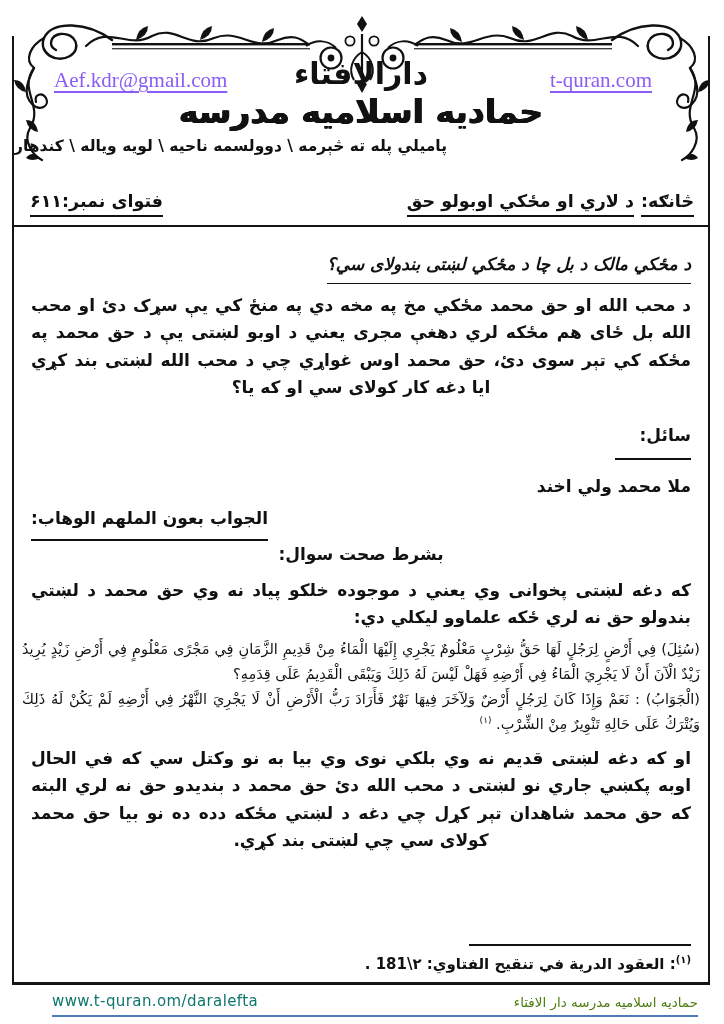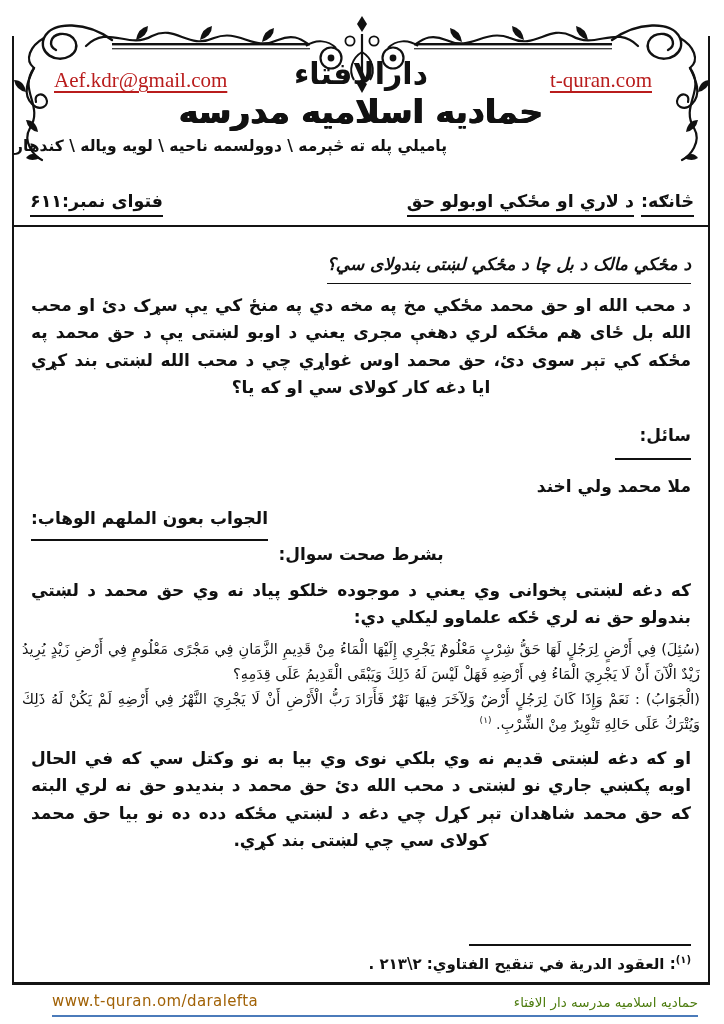--- a/index.html
+++ b/index.html
@@ -23,21 +23,21 @@
   }
 
   
   .header { position:relative; height:171px; border-bottom:2px solid #141414; direction:rtl; }
   .contact-row {
     position:absolute; top:12px; left:40px; right:56px;
     display:flex; justify-content:space-between; direction:ltr;
     font-family:"Liberation Serif", serif; font-size:21px;
   }
   .contact-row a, .contact-row span.link {
-    color:#b91c1c; text-decoration:underline; text-underline-offset:4px; text-decoration-thickness:1.5px;
+    color:#8b5cf6; text-decoration:underline; text-underline-offset:4px; text-decoration-thickness:1.5px;
   }
   .title-1 { text-align:center; font-size:30px; font-weight:bold; margin-top:20px; line-height:1.2; }
   .title-2 { text-align:center; font-size:33px; font-weight:bold; margin-top:0px; line-height:1.2;
              text-shadow:0.6px 0 #111, -0.6px 0 #111; }
   .address { text-align:left; font-size:15.5px; font-weight:bold; margin-top:5px; }
   .meta-row {
     position:absolute; bottom:8px; left:16px; right:14px;
     display:flex; justify-content:space-between; align-items:flex-end;
     font-size:17.5px; font-weight:bold;
   }
@@ -68,21 +68,21 @@
   .fn-sep { width:222px; border-top:2px solid #111; margin-bottom:8px; }
   .fn-line { font-size:15px; font-weight:bold; text-align:right; }
   .fn-line sup { font-size:10px; }
 
   
   .footer {
     position:absolute; left:52px; right:26px; bottom:7px;
     display:flex; justify-content:space-between; align-items:flex-end;
     border-bottom:2px solid #4b7bba; padding-bottom:5px;
   }
-  .footer .url { direction:ltr; font-size:15px; color:#a16207; letter-spacing:0.4px; }
+  .footer .url { direction:ltr; font-size:15px; color:#0f766e; letter-spacing:0.4px; }
   .footer .org { direction:rtl; font-size:13.5px; color:#4d7c0f; }
 </style>
 </head>
 <body>
 
 <svg class="ornament" viewBox="0 0 724 160" aria-hidden="true">
   <defs>
     <g id="cornerVine">
       <path d="M112,34 C88,16 52,14 44,32 C38,47 56,58 70,50 C82,43 76,26 60,28 C50,30 48,40 56,44" fill="none" stroke="#111" stroke-width="2.4" stroke-linecap="round"></path>
       <path d="M44,32 C30,40 24,54 34,62 C28,74 22,88 32,98 C40,106 50,100 46,92 C42,86 34,88 36,96" fill="none" stroke="#111" stroke-width="2.2" stroke-linecap="round"></path>
@@ -163,21 +163,21 @@
       <p class="last-right">(سُئِلَ) فِي أَرْضٍ لِرَجُلٍ لَهَا حَقُّ شِرْبٍ مَعْلُومٌ يَجْرِي إِلَيْهَا الْمَاءُ مِنْ قَدِيمِ الزَّمَانِ فِي مَجْرًى مَعْلُومٍ فِي أَرْضِ زَيْدٍ يُرِيدُ زَيْدٌ الْآنَ أَنْ لَا يَجْرِيَ الْمَاءُ فِي أَرْضِهِ فَهَلْ لَيْسَ لَهُ ذَلِكَ وَيَبْقَى الْقَدِيمُ عَلَى قِدَمِهِ؟</p>
       <p class="last-right"><span>(الْجَوَابُ) : نَعَمْ وَإِذَا كَانَ لِرَجُلٍ أَرْضٌ وَلِآخَرَ فِيهَا نَهْرٌ فَأَرَادَ رَبُّ الْأَرْضِ أَنْ لَا يَجْرِيَ النَّهْرُ فِي أَرْضِهِ لَمْ يَكُنْ لَهُ ذَلِكَ وَيُتْرَكُ عَلَى حَالِهِ تَنْوِيرٌ مِنْ الشِّرْبِ.</span> <sup class="fn">(١)</sup></p>
     </div>
 
     <p class="para last-center">او که دغه لښتی قديم نه وي بلکي نوی وي بيا به نو وکتل سي که في الحال اوبه پکښي جاري نو لښتی د محب الله دئ حق محمد د بنديدو حق نه لري البته که حق محمد شاهدان تېر کړل چي دغه د لښتي مځکه دده ده نو بيا حق محمد کولای سي چي لښتی بند کړي.</p>
   </div>
 
   <div class="footnote-area">
     <div class="fn-sep"></div>
     <div class="fn-line">
-      <sup>(١)</sup><span>: العقود الدرية في تنقيح الفتاوي: ٢\٢١٣ .</span>
+      <sup>(١)</sup><span>: العقود الدرية في تنقيح الفتاوي: ٢\181 .</span>
     </div>
   </div>
 </div>
 
 <div class="footer">
   <span class="url">www.t-quran.om/daralefta</span>
   <span class="org">حماديه اسلاميه مدرسه دار الافتاء</span>
 </div>
 
 </body></html>

